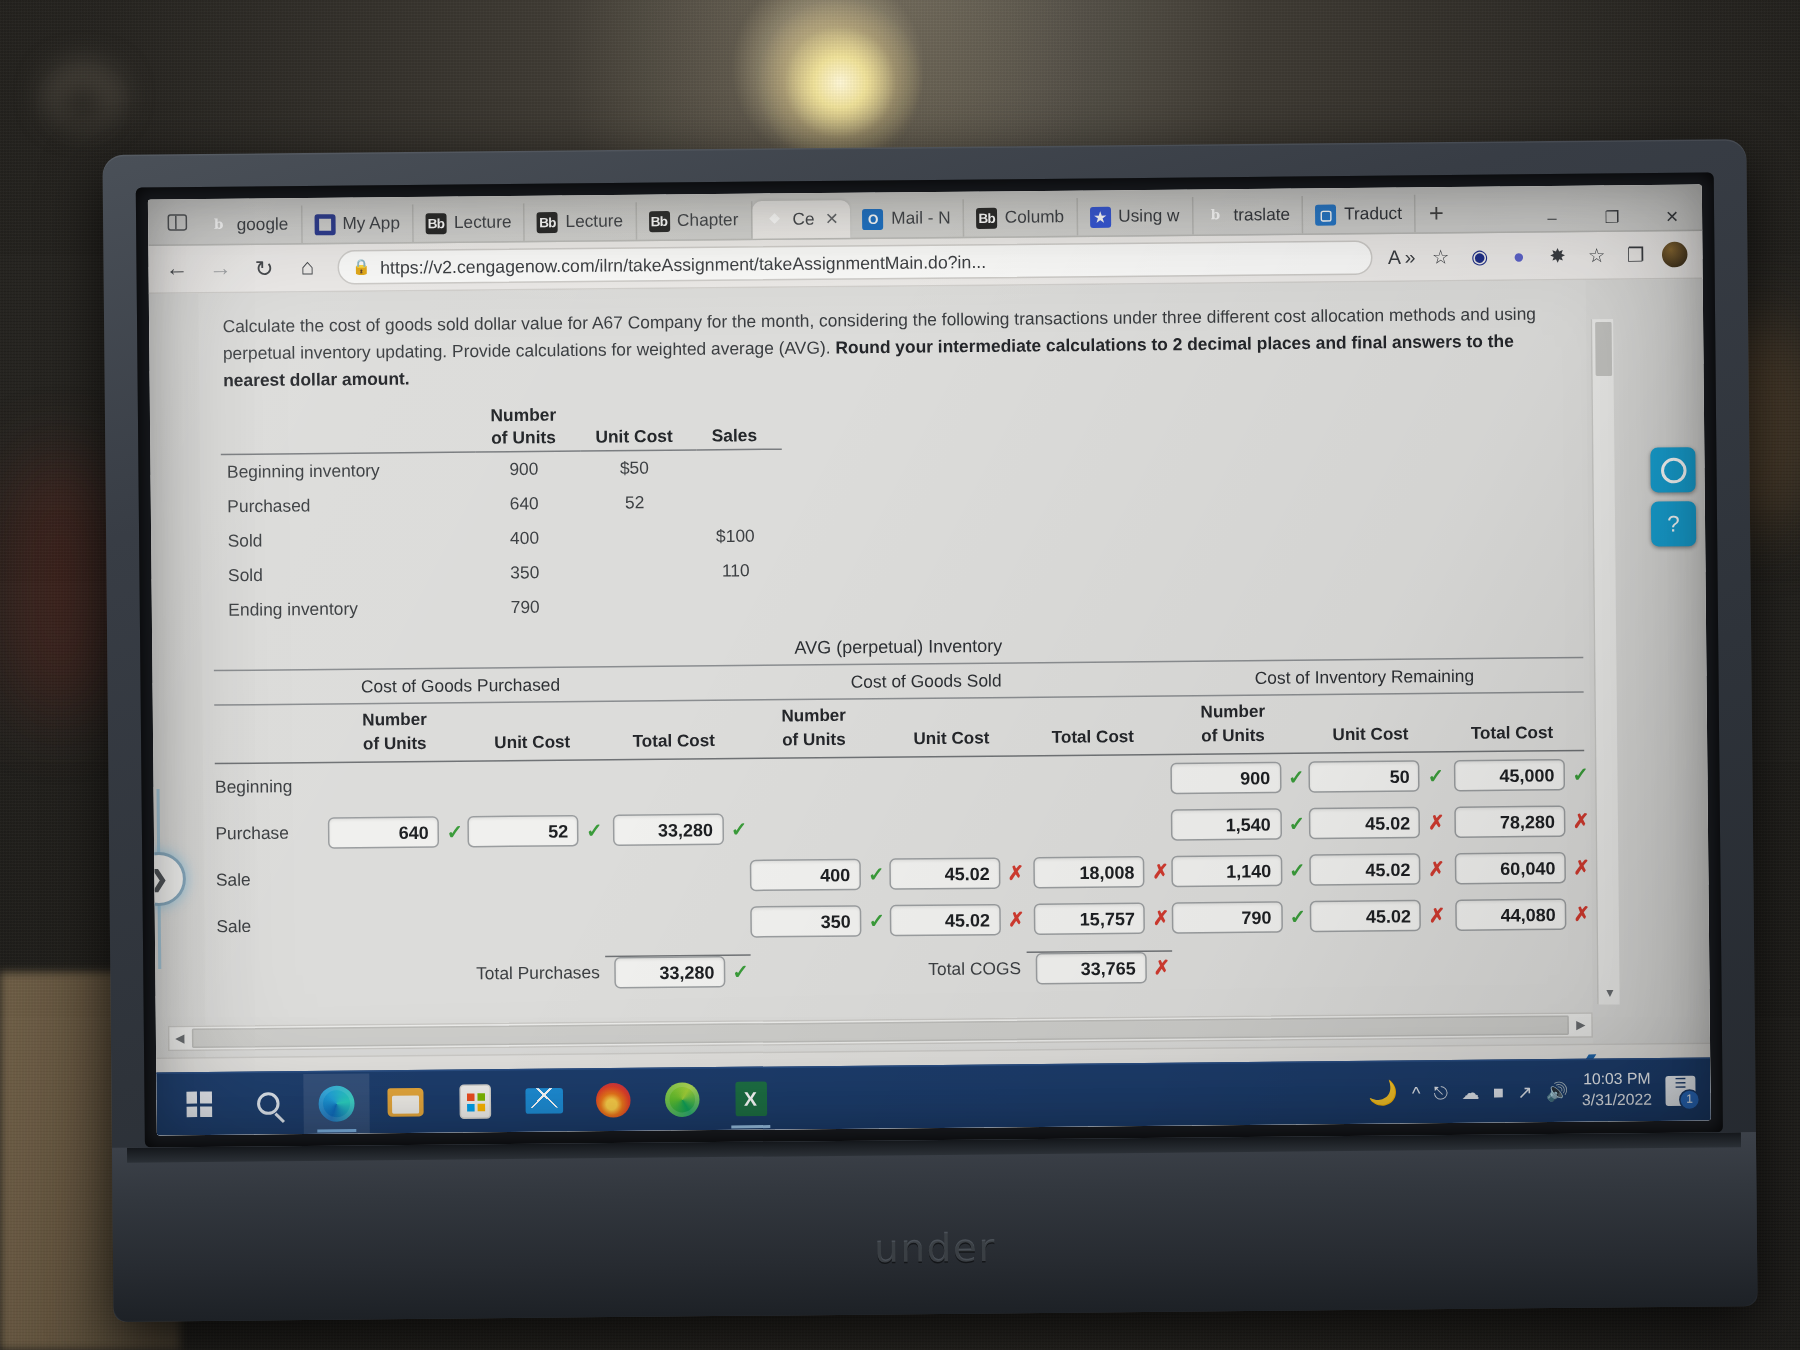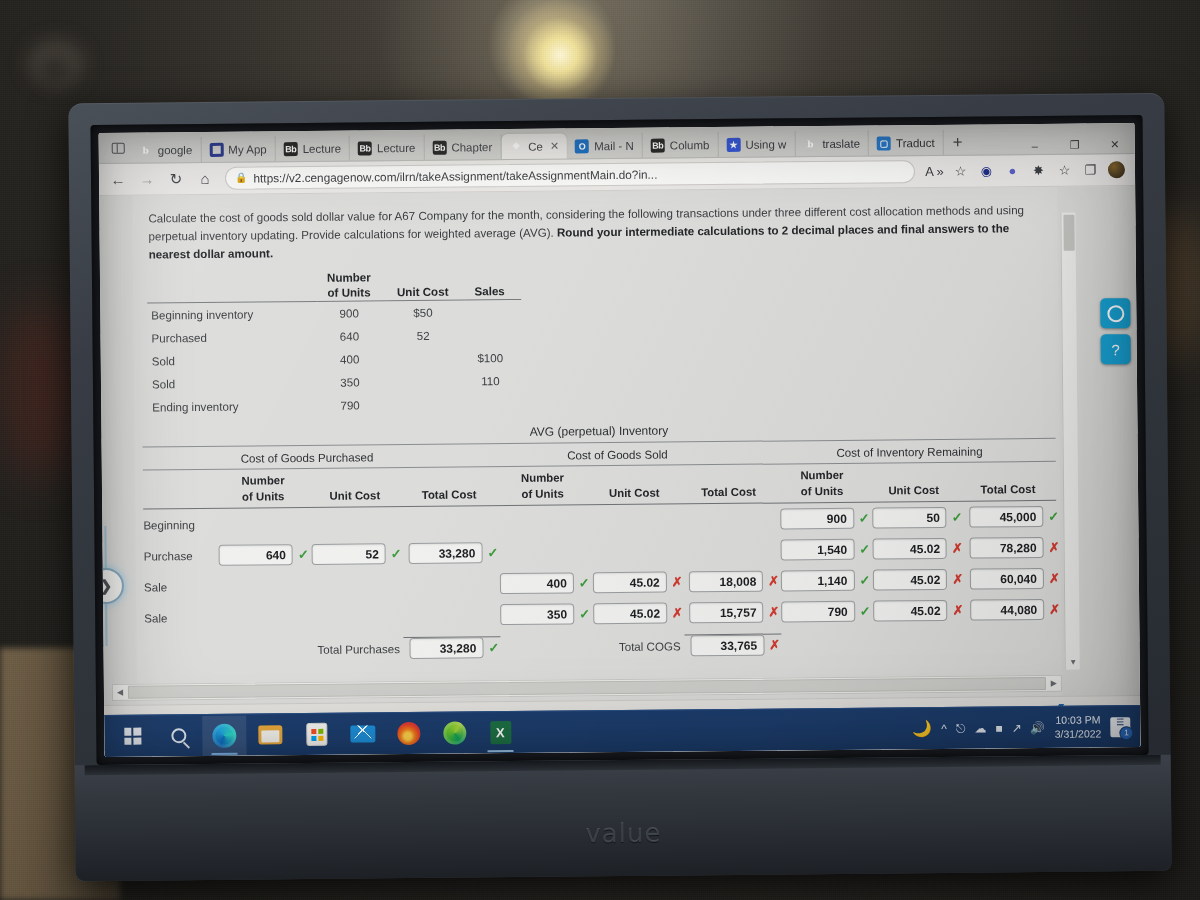--- a/index.html
+++ b/index.html
@@ -713,15 +713,15 @@
       </div>
 
       <div class="glare"></div>
       <div class="glare2"></div>
       <div class="vig"></div>
     </div>
   </div>
 
   <div class="palmrest">
     <div class="hinge"></div>
-    <div class="acer-logo">value</div>
+    <div class="acer-logo">under</div>
   </div>
 </div>
 
 </body></html>

